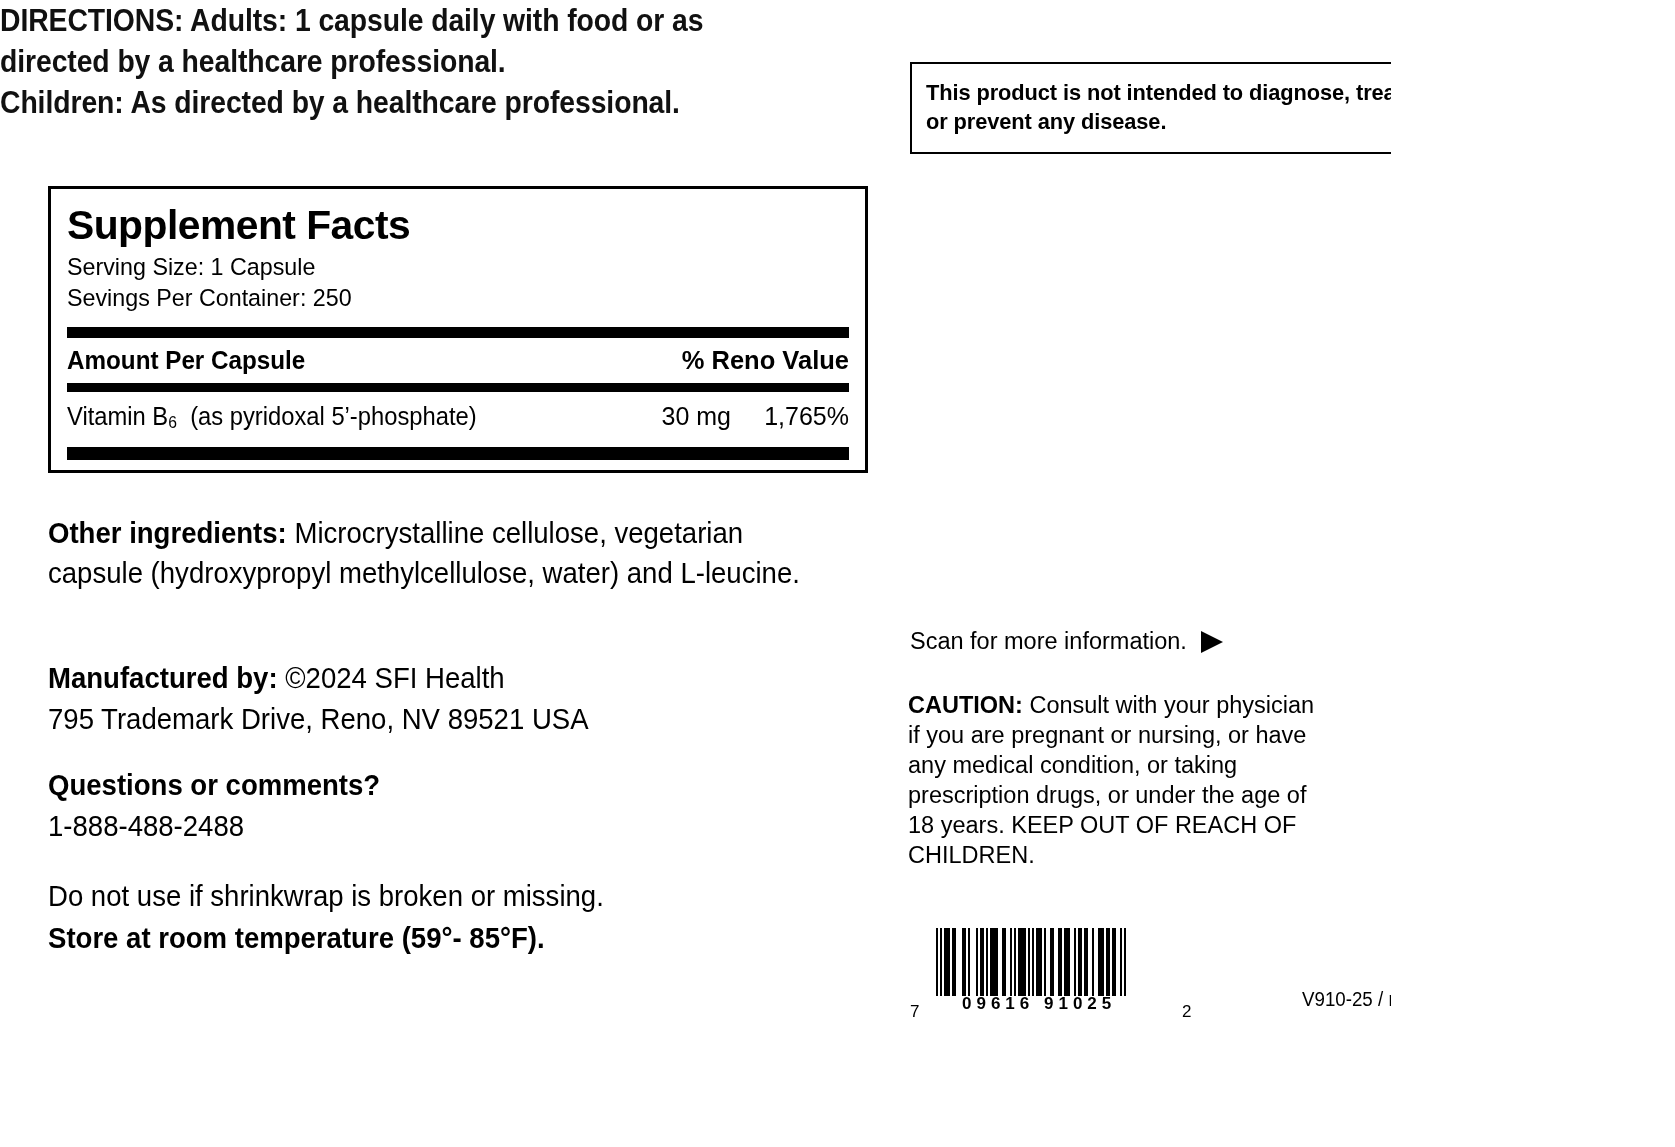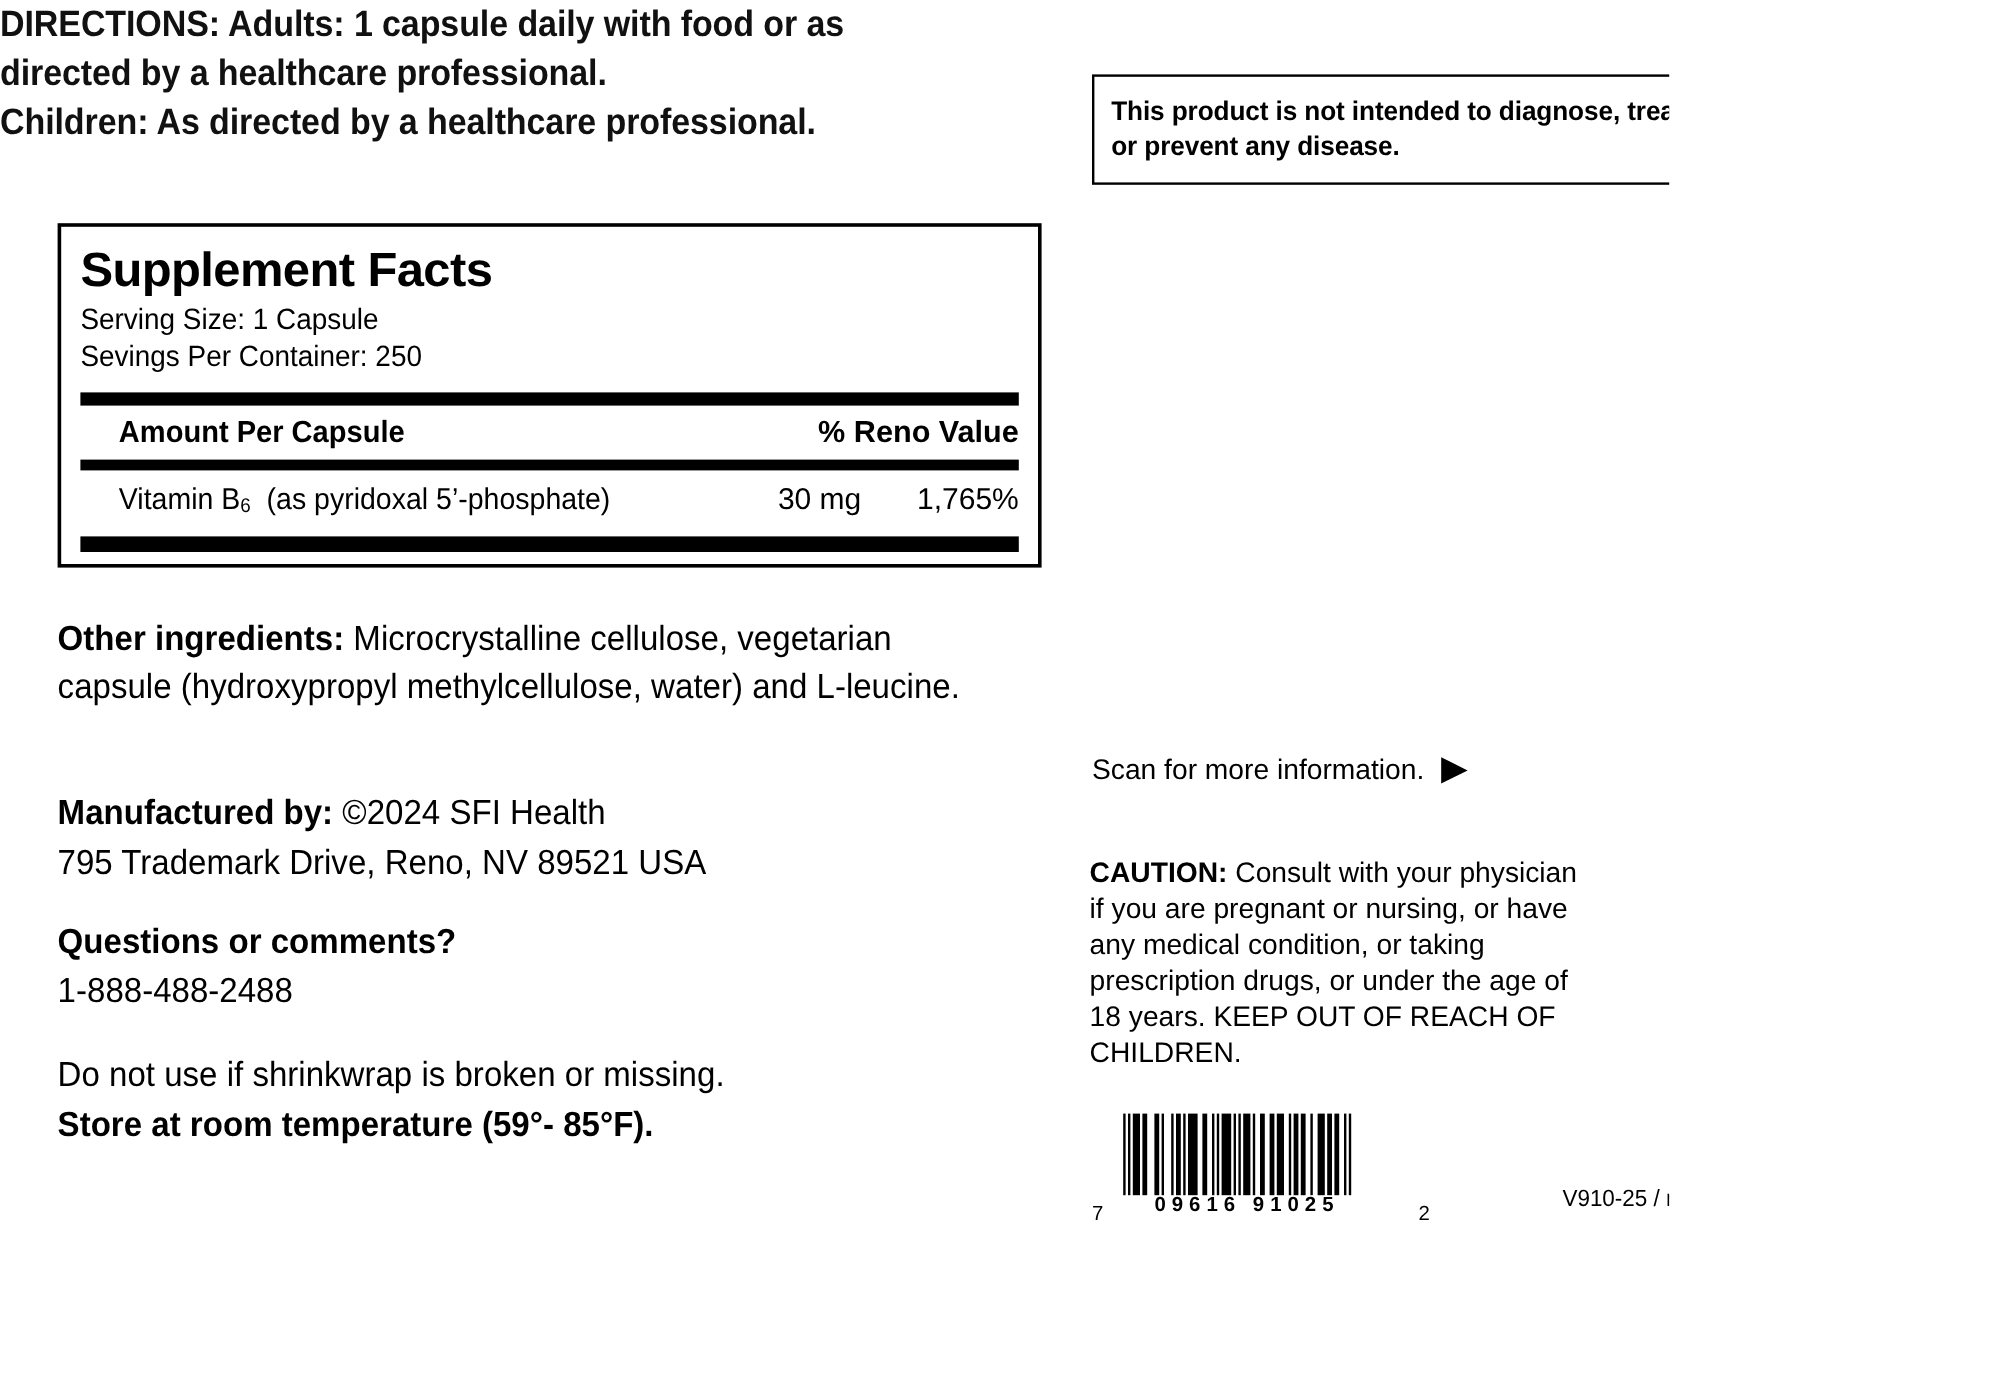--- a/index.html
+++ b/index.html
@@ -32,26 +32,25 @@
     transform:scaleX(0.95);transform-origin:left top;margin-top:4px;
   }
   .rule-thick{height:11px;background:#000;margin:14px 0 0 0;}
   .rule-mid{height:9px;background:#000;margin:0;}
   .rule-bottom{height:13px;background:#000;margin:0 0 10px 0;}
 
   .sf-row{
     display:flex;align-items:baseline;
     font-size:25px;line-height:30px;
     padding:9px 0 10px 0;
-    margin-left:32px;
   }
   .sf-row.head{font-weight:700;padding:7px 0 8px 0;font-size:25.5px;}
   .sf-row .c1{flex:1 1 auto;transform:scaleX(0.95);transform-origin:left top;}
   .sf-row .c2{flex:0 0 auto;text-align:right;white-space:nowrap;}
-  .sf-row .amt{display:inline-block;min-width:96px;text-align:center;}
+  .sf-row .amt{display:inline-block;min-width:96px;text-align:right;}
   .sf-row .dv{display:inline-block;min-width:118px;text-align:right;}
   .b6 sub{font-size:0.66em;vertical-align:-0.18em;}
 
   
   .other{
     position:absolute;left:48px;top:513px;width:815px;
     font-size:29px;line-height:40px;font-weight:400;
     transform:scaleX(0.95);transform-origin:left top;
   }
   .manu{
@@ -91,21 +90,21 @@
     font-size:23.5px;line-height:31px;font-weight:400;
     display:flex;align-items:center;gap:14px;
   }
   .tri{
     width:0;height:0;border-left:22px solid #000;
     border-top:11px solid transparent;border-bottom:11px solid transparent;
     display:inline-block;
   }
 
   .caution{
-    position:absolute;left:908px;top:712px;width:420px;
+    position:absolute;left:908px;top:690px;width:420px;
     font-size:23.5px;line-height:30px;font-weight:400;
   }
   .caution b{font-weight:700;}
 
   
   .barcode-wrap{position:absolute;left:936px;top:928px;}
   .bars{display:flex;align-items:flex-end;height:68px;}
   .bars i{display:block;background:#000;height:68px;}
   .bars i.g{background:transparent;}
   .bc-nums{position:relative;width:230px;height:20px;margin-top:2px;}

